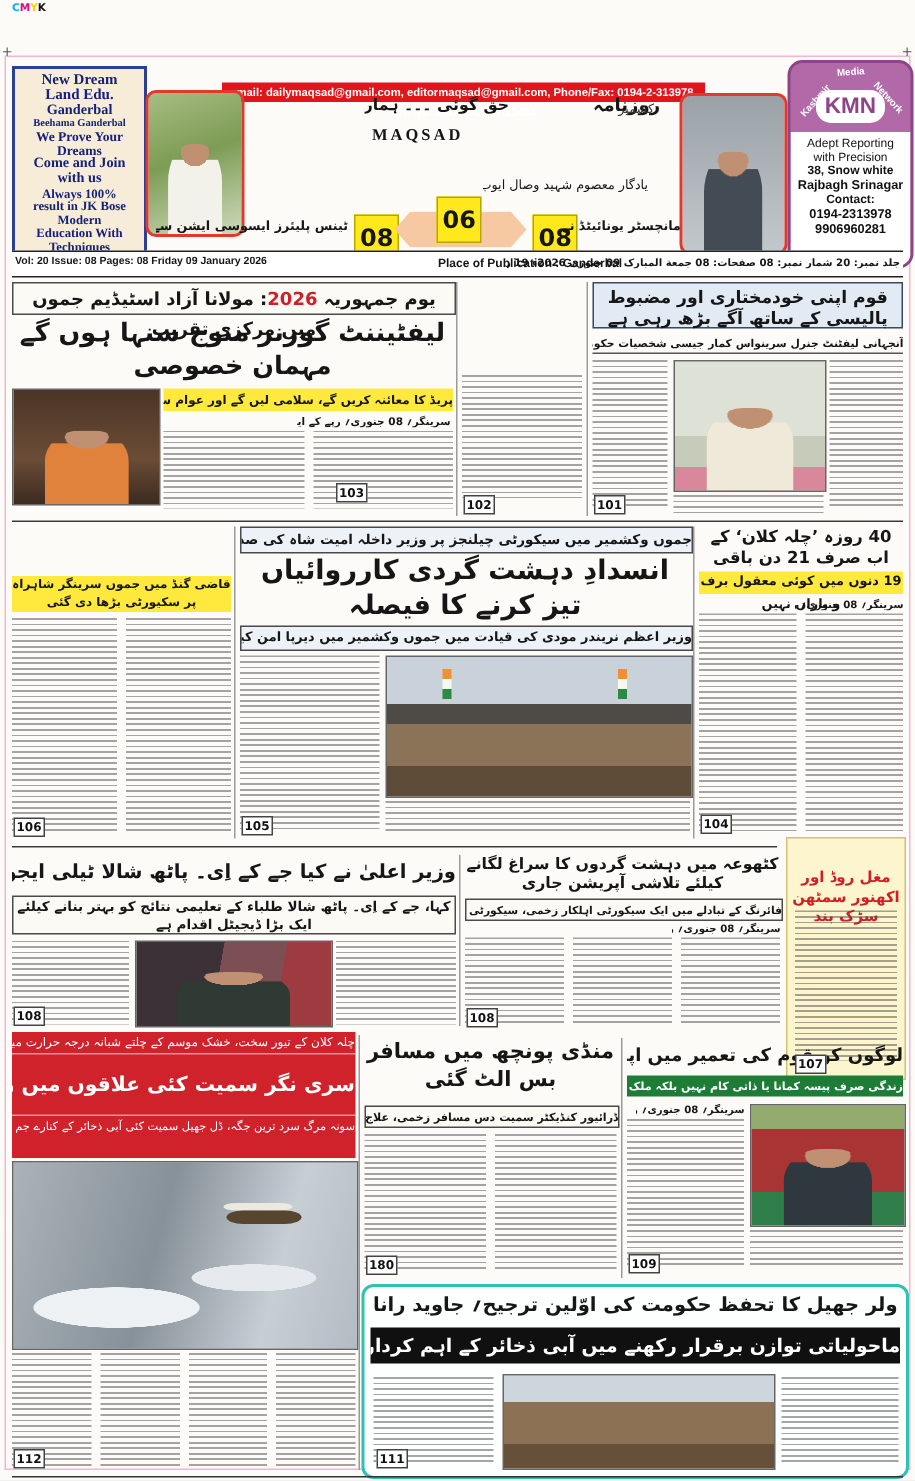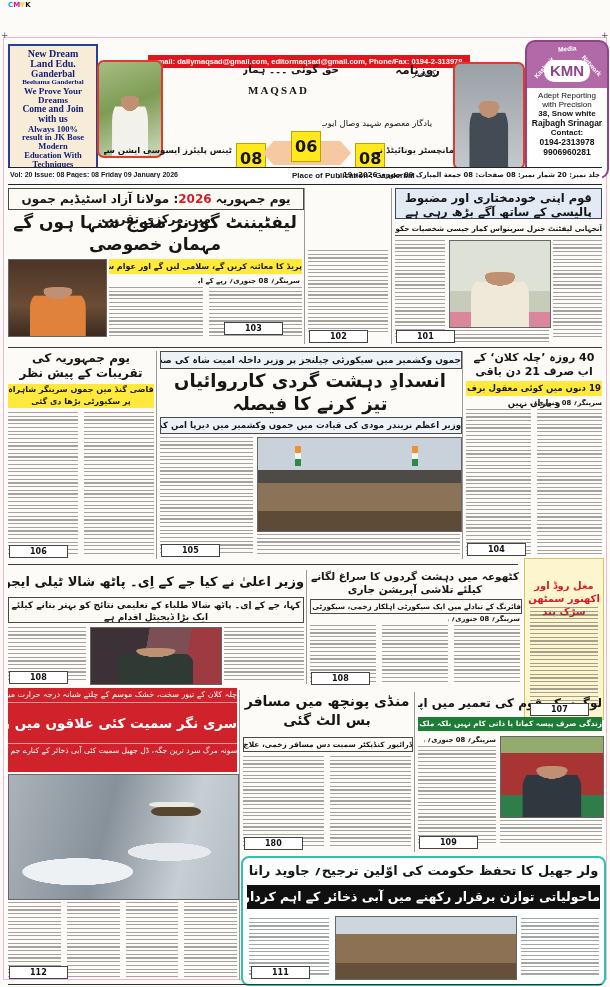--- a/index.html
+++ b/index.html
@@ -28,21 +28,21 @@
   .hex{background:#f7c9a2;clip-path:polygon(12% 0,88% 0,100% 50%,88% 100%,12% 100%,0 50%);}
   .kmn{background:#b269a8;border:2px solid #8e4587;border-radius:10px;overflow:hidden;}
   .kmnwhite{background:#fff;border-radius:10px;color:#8e4587;font-weight:bold;font-family:"Liberation Sans",sans-serif;text-align:center;}
   .kmnarc{color:#fff;font-size:6.5px;font-weight:bold;font-family:"Liberation Sans",sans-serif;}
   .kmnbody{background:#fff;font-family:"Liberation Sans",sans-serif;color:#111;text-align:center;}
   .dl{border-top:1.5px solid #222;border-bottom:1.5px solid #222;background:#fff;}
   .sim{background:repeating-linear-gradient(to bottom,#4b4b4b 0,#4b4b4b 1.2px,transparent 1.2px,transparent 3.7px);opacity:.5;}
   .simcols{display:flex;flex-direction:row-reverse;gap:6px;}
   .simcols>div{flex:1;background:repeating-linear-gradient(to bottom,#4b4b4b 0,#4b4b4b 1.2px,transparent 1.2px,transparent 3.7px);opacity:.5;}
   .ref{position:absolute;font-size:8px;font-weight:bold;color:#111;border:1px solid #444;background:#fff;
-       padding:0 20px;line-height:11px;z-index:3;}
+       padding:0 1px;line-height:11px;z-index:3;}
   .kick{border:1px solid #4a4a4a;background:#fbfaf4;}
   .boxhl{background:#e2eaf3;border:1.5px solid #3a4a66;}
   .yhl{background:#ffe93c;}
   .redbox{background:#d0222a;color:#fff;}
   .greenbar{background:#1d7c36;color:#fff;}
   .tealbox{border:2px solid #2fc1b2;border-radius:8px;background:#fdfffe;}
   .ylwbox{background:#fdf5cd;border:1px solid #d5c06e;}
   .vline{background:#9a9a9a;width:1px;}
   .hline{background:#3a3a3a;height:1px;}
   .red{color:#d01f26;}
@@ -152,21 +152,20 @@
       <div></div>
     </div>
   <div class="a simcols" style="left:553px;top:240px;width:49px;height:100px;">
       <div></div>
     </div>
   <div class="a sim" style="left:449px;top:330px;width:100px;height:12px;"></div>
   <div class="ref" style="left:396px;top:330px;">101</div>
 
   <div class="a hline" style="left:8px;top:347px;width:594px;"></div>
 
-  <div class="a u c b" style="left:8px;top:351px;width:146px;height:30px;font-size:12px;line-height:1.25;">یوم جمہوریہ کی تقریبات کے پیش نظر</div>
   <div class="a u c b yhl" style="left:8px;top:384px;width:146px;height:24px;font-size:8px;line-height:12px;">قاضی گنڈ میں جموں سرینگر شاہراہ پر سکیورٹی بڑھا دی گئی</div>
   <div class="a simcols" style="left:8px;top:412px;width:146px;height:144px;">
       <div></div>
       <div></div>
     </div>
   <div class="ref" style="left:9px;top:545px;">106</div>
 
   <div class="a vline" style="left:156px;top:351px;height:208px;"></div>
 
   <div class="a u c b kick nw" style="left:160px;top:351px;width:300px;height:16px;font-size:9px;line-height:16px;background:#edf2f8;">جموں وکشمیر میں سیکورٹی چیلنجز پر وزیر داخلہ امیت شاہ کی صدارت میں اعلیٰ سطحی میٹنگ</div>

